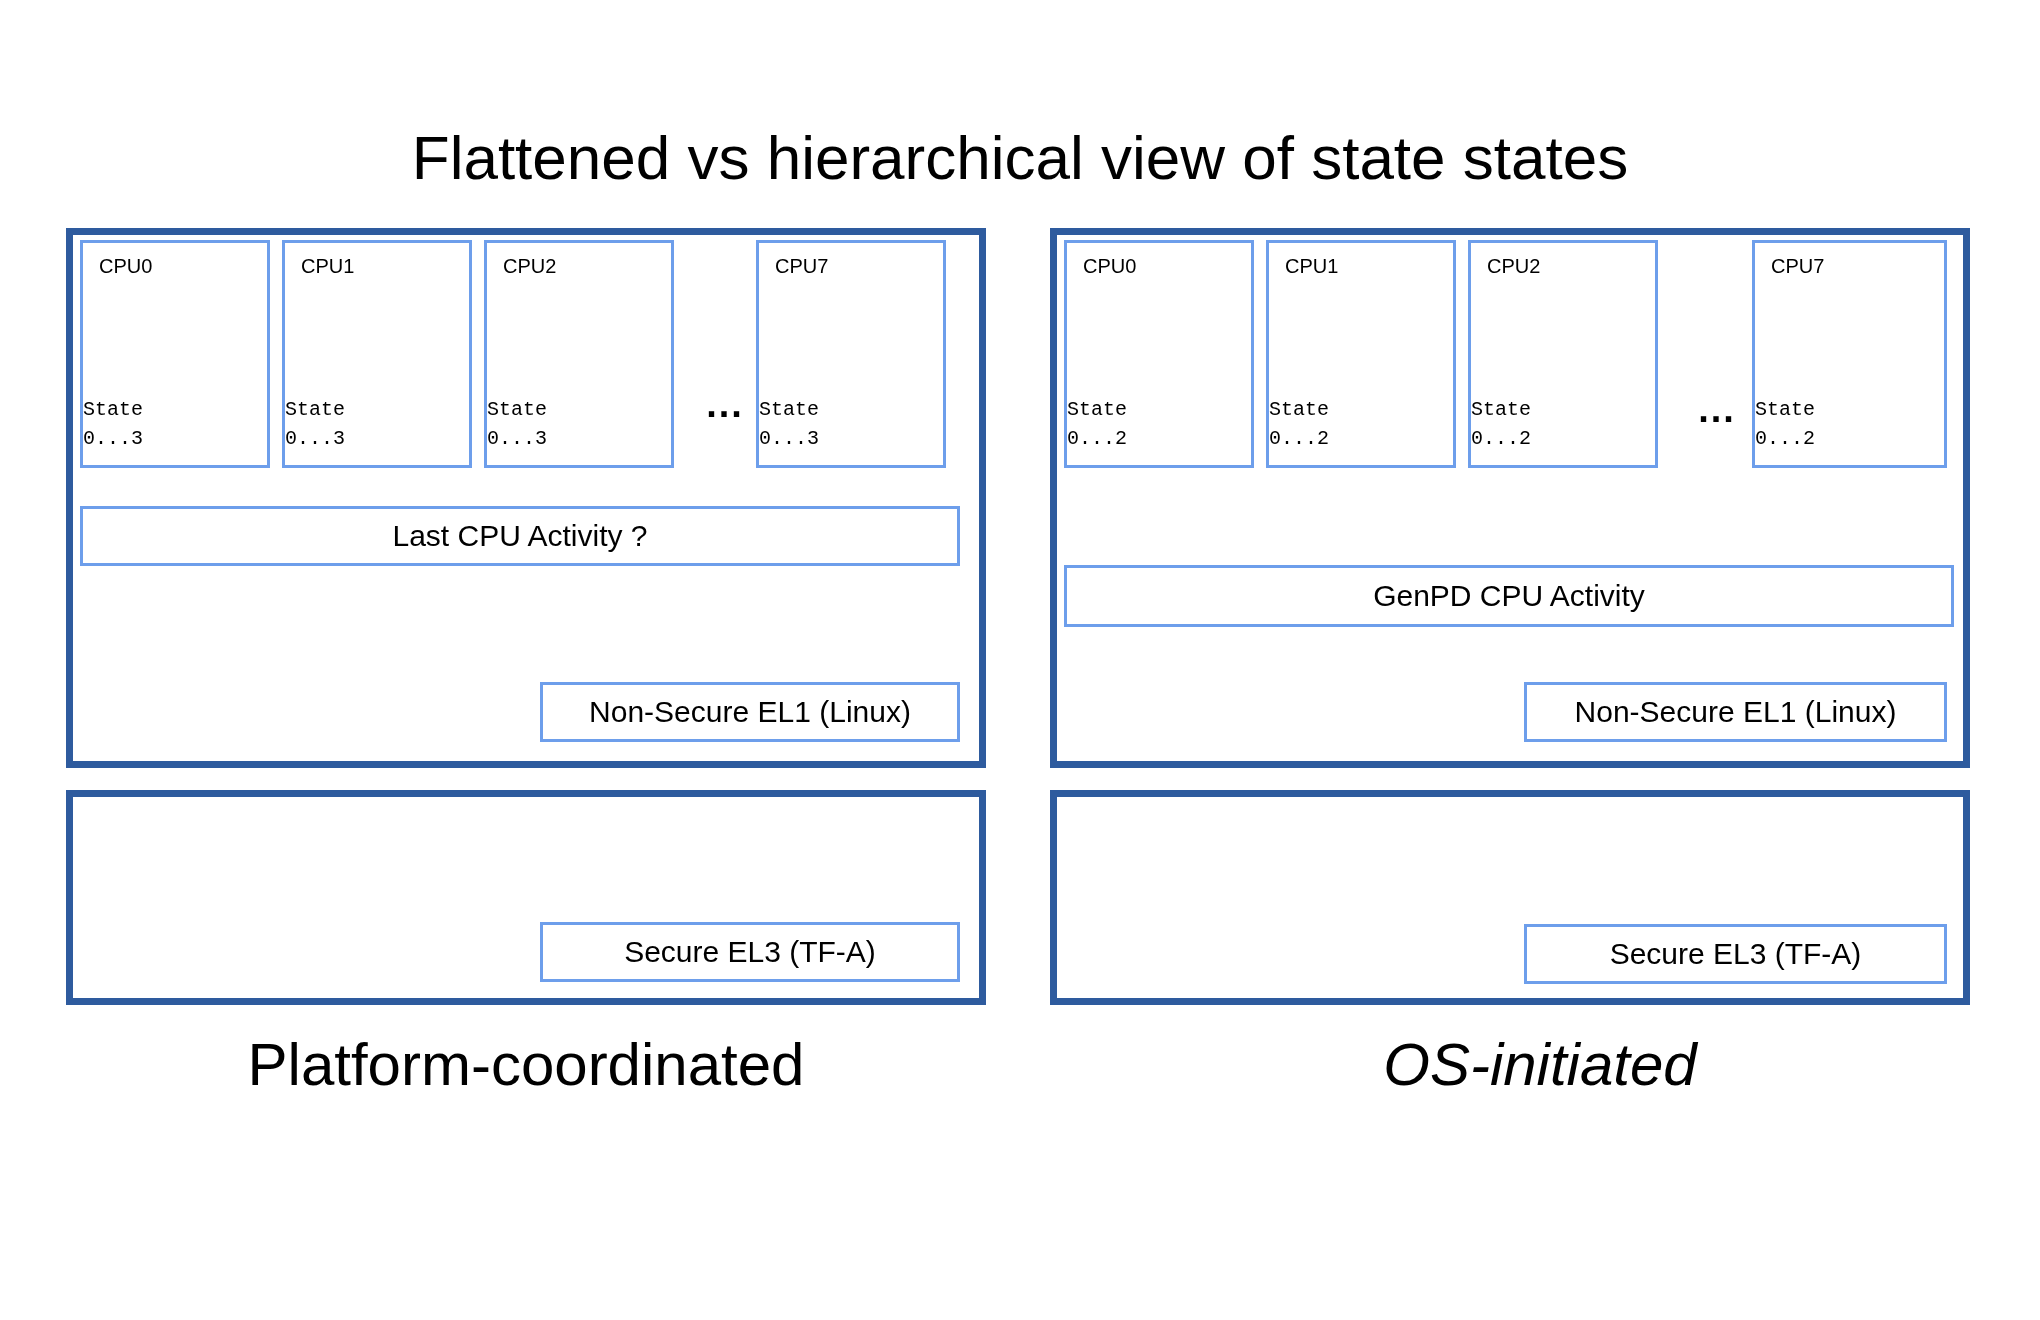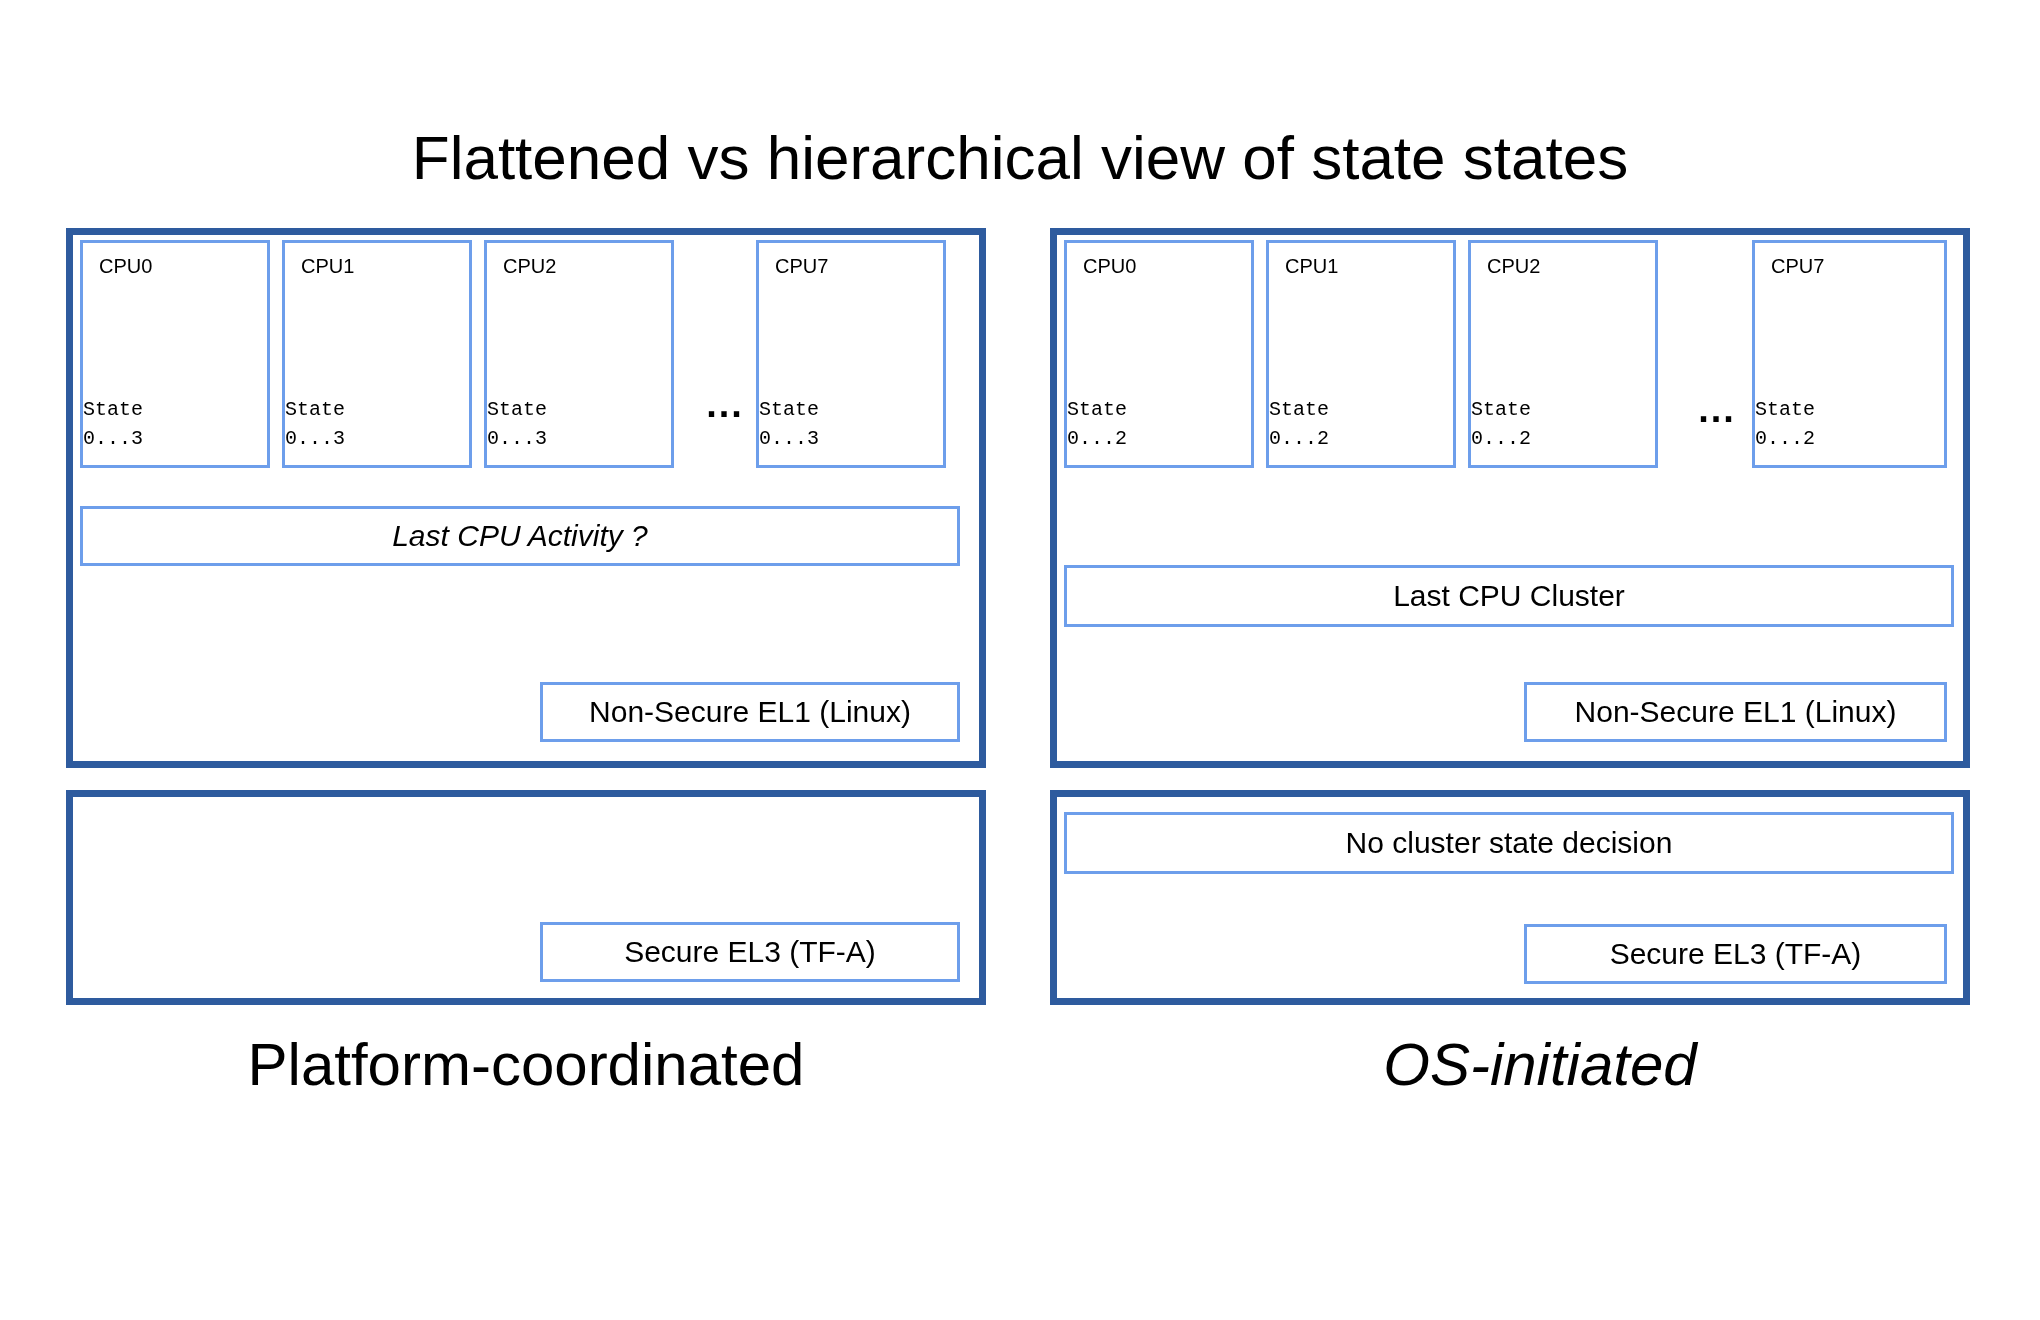--- a/index.html
+++ b/index.html
@@ -62,21 +62,21 @@
   </div>
   <div class="box cpu" style="left:411px;">
     <div class="cpu-name">CPU2</div>
     <div class="cpu-state"><span>State</span><br><span>0...3</span></div>
   </div>
   <div class="dots" style="left:622px;top:150px;width:60px;">...</div>
   <div class="box cpu" style="left:683px;">
     <div class="cpu-name">CPU7</div>
     <div class="cpu-state"><span>State</span><br><span>0...3</span></div>
   </div>
-  <div class="box center" style="left:7px;top:271px;width:880px;height:60px;font-style:italic;">Last CPU Activity ?</div>
+  <div class="box center" style="left:7px;top:271px;width:880px;height:60px;">Last CPU Activity ?</div>
   <div class="box center" style="left:467px;top:447px;width:420px;height:60px;">Non-Secure EL1 (Linux)</div>
 </section>
 
 <section class="panel p-lb">
   <div class="box center" style="left:467px;top:125px;width:420px;height:60px;">Secure EL3 (TF-A)</div>
 </section>
 
 <div class="caption" style="left:66px;">Platform-coordinated</div>
 
 <section class="panel p-rt">
@@ -90,22 +90,21 @@
   </div>
   <div class="box cpu" style="left:411px;">
     <div class="cpu-name">CPU2</div>
     <div class="cpu-state"><span>State</span><br><span>0...2</span></div>
   </div>
   <div class="dots" style="left:625px;top:155px;width:70px;">...</div>
   <div class="box cpu" style="left:695px;width:195px;">
     <div class="cpu-name">CPU7</div>
     <div class="cpu-state"><span>State</span><br><span>0...2</span></div>
   </div>
-  <div class="box center" style="left:7px;top:330px;width:890px;height:62px;">Last CPU Cluster</div>
+  <div class="box center" style="left:7px;top:330px;width:890px;height:62px;">GenPD CPU Activity</div>
   <div class="box center" style="left:467px;top:447px;width:423px;height:60px;">Non-Secure EL1 (Linux)</div>
 </section>
 
 <section class="panel p-rb">
-  <div class="box center" style="left:7px;top:15px;width:890px;height:62px;">No cluster state decision</div>
   <div class="box center" style="left:467px;top:127px;width:423px;height:60px;">Secure EL3 (TF-A)</div>
 </section>
 
 <div class="caption" style="left:1080px;font-style:italic;">OS-initiated</div>
 
 </body></html>

